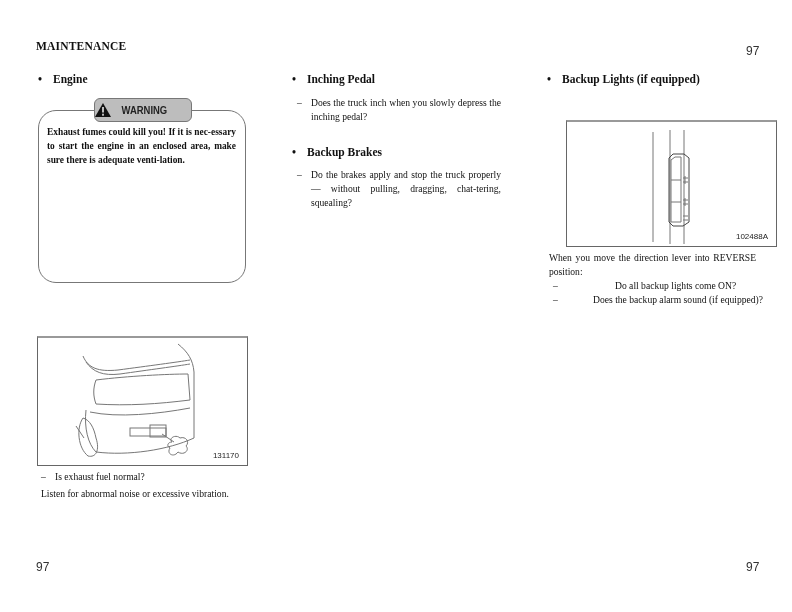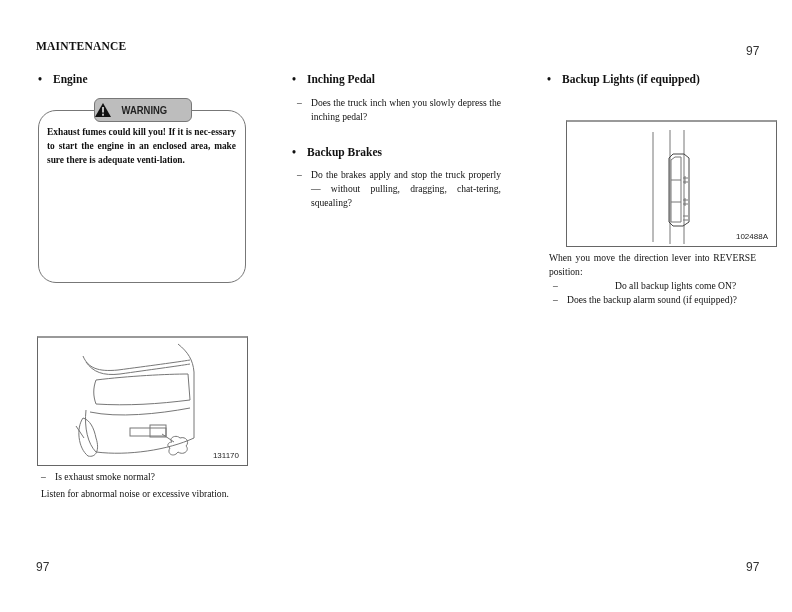--- a/index.html
+++ b/index.html
@@ -68,21 +68,21 @@
       <path d="M124,96 L136,104"></path>
       <path d="M134,104 C130,100 138,96 142,100 C148,98 152,104 148,108 C152,112 146,118 140,114 C136,120 128,116 132,110 C128,108 130,104 134,104 Z"></path>
     </g>
   </svg>
   <span class="fig-id">131170</span>
 </div>
 
 <div class="abs body-text" style="left:41px; top:470px; width:206px;">
   <div class="dash-item">
     <span class="dash">–</span>
-    <span class="txt">Is exhaust smoke normal?</span>
+    <span class="txt">Is exhaust fuel normal?</span>
   </div>
   <div style="margin-top:3px;">Listen for abnormal noise or excessive vibration.</div>
 </div>
 
 <div class="abs sec-title" style="left:292px; top:73px;">
   <span class="bul">•</span>
   <span>Inching Pedal</span>
 </div>
 <div class="abs body-text" style="left:297px; top:96px; width:204px;">
   <div class="dash-item">
@@ -124,18 +124,18 @@
 </div>
 
 <div class="abs body-text" style="left:549px; top:251px; width:207px;">When you move the direction lever into REVERSE position:</div>
 <div class="abs body-text" style="left:553px; top:279px; width:210px;">
   <div class="dash-item">
     <span class="dash">–</span>
     <span class="txt" style="text-align:left;margin-left:48px;">Do all backup lights come ON?</span>
   </div>
   <div class="dash-item">
     <span class="dash">–</span>
-    <span class="txt" style="text-align:left;">Does the backup alarm sound (if equipped)?</span>
+    <span class="txt" style="text-align:right;">Does the backup alarm sound (if equipped)?</span>
   </div>
 </div>
 
 <div class="abs pgnum" style="left:36px; top:560px;">97</div>
 <div class="abs pgnum" style="left:746px; top:560px;">97</div>
 
 </body></html>

